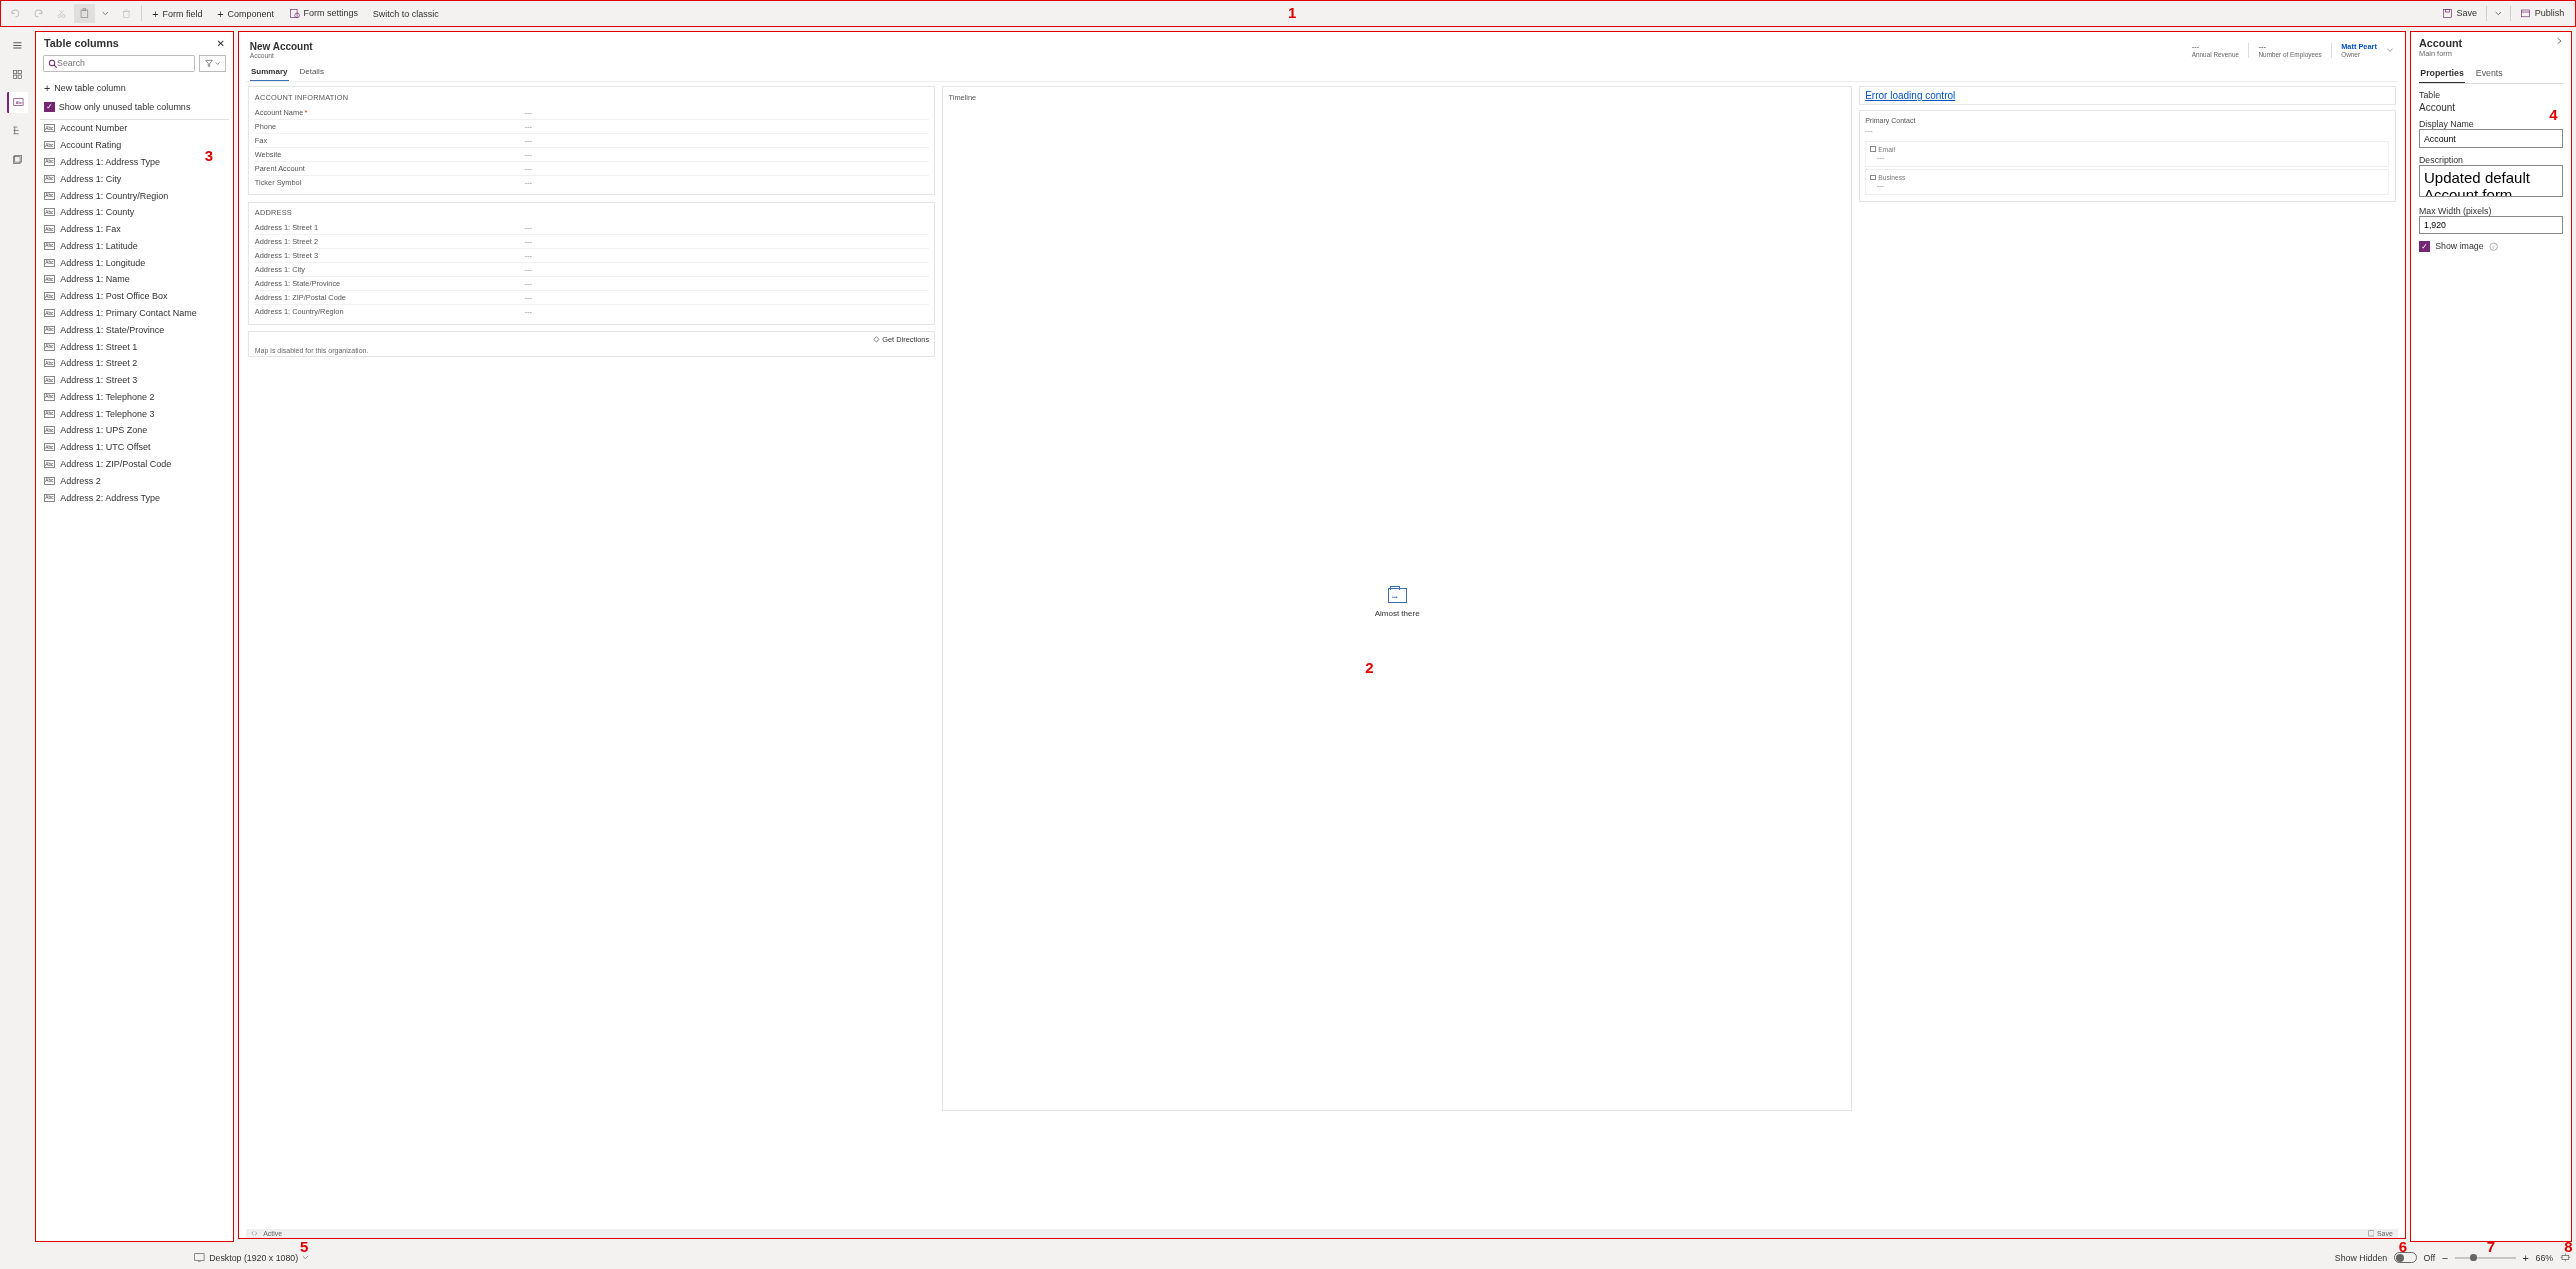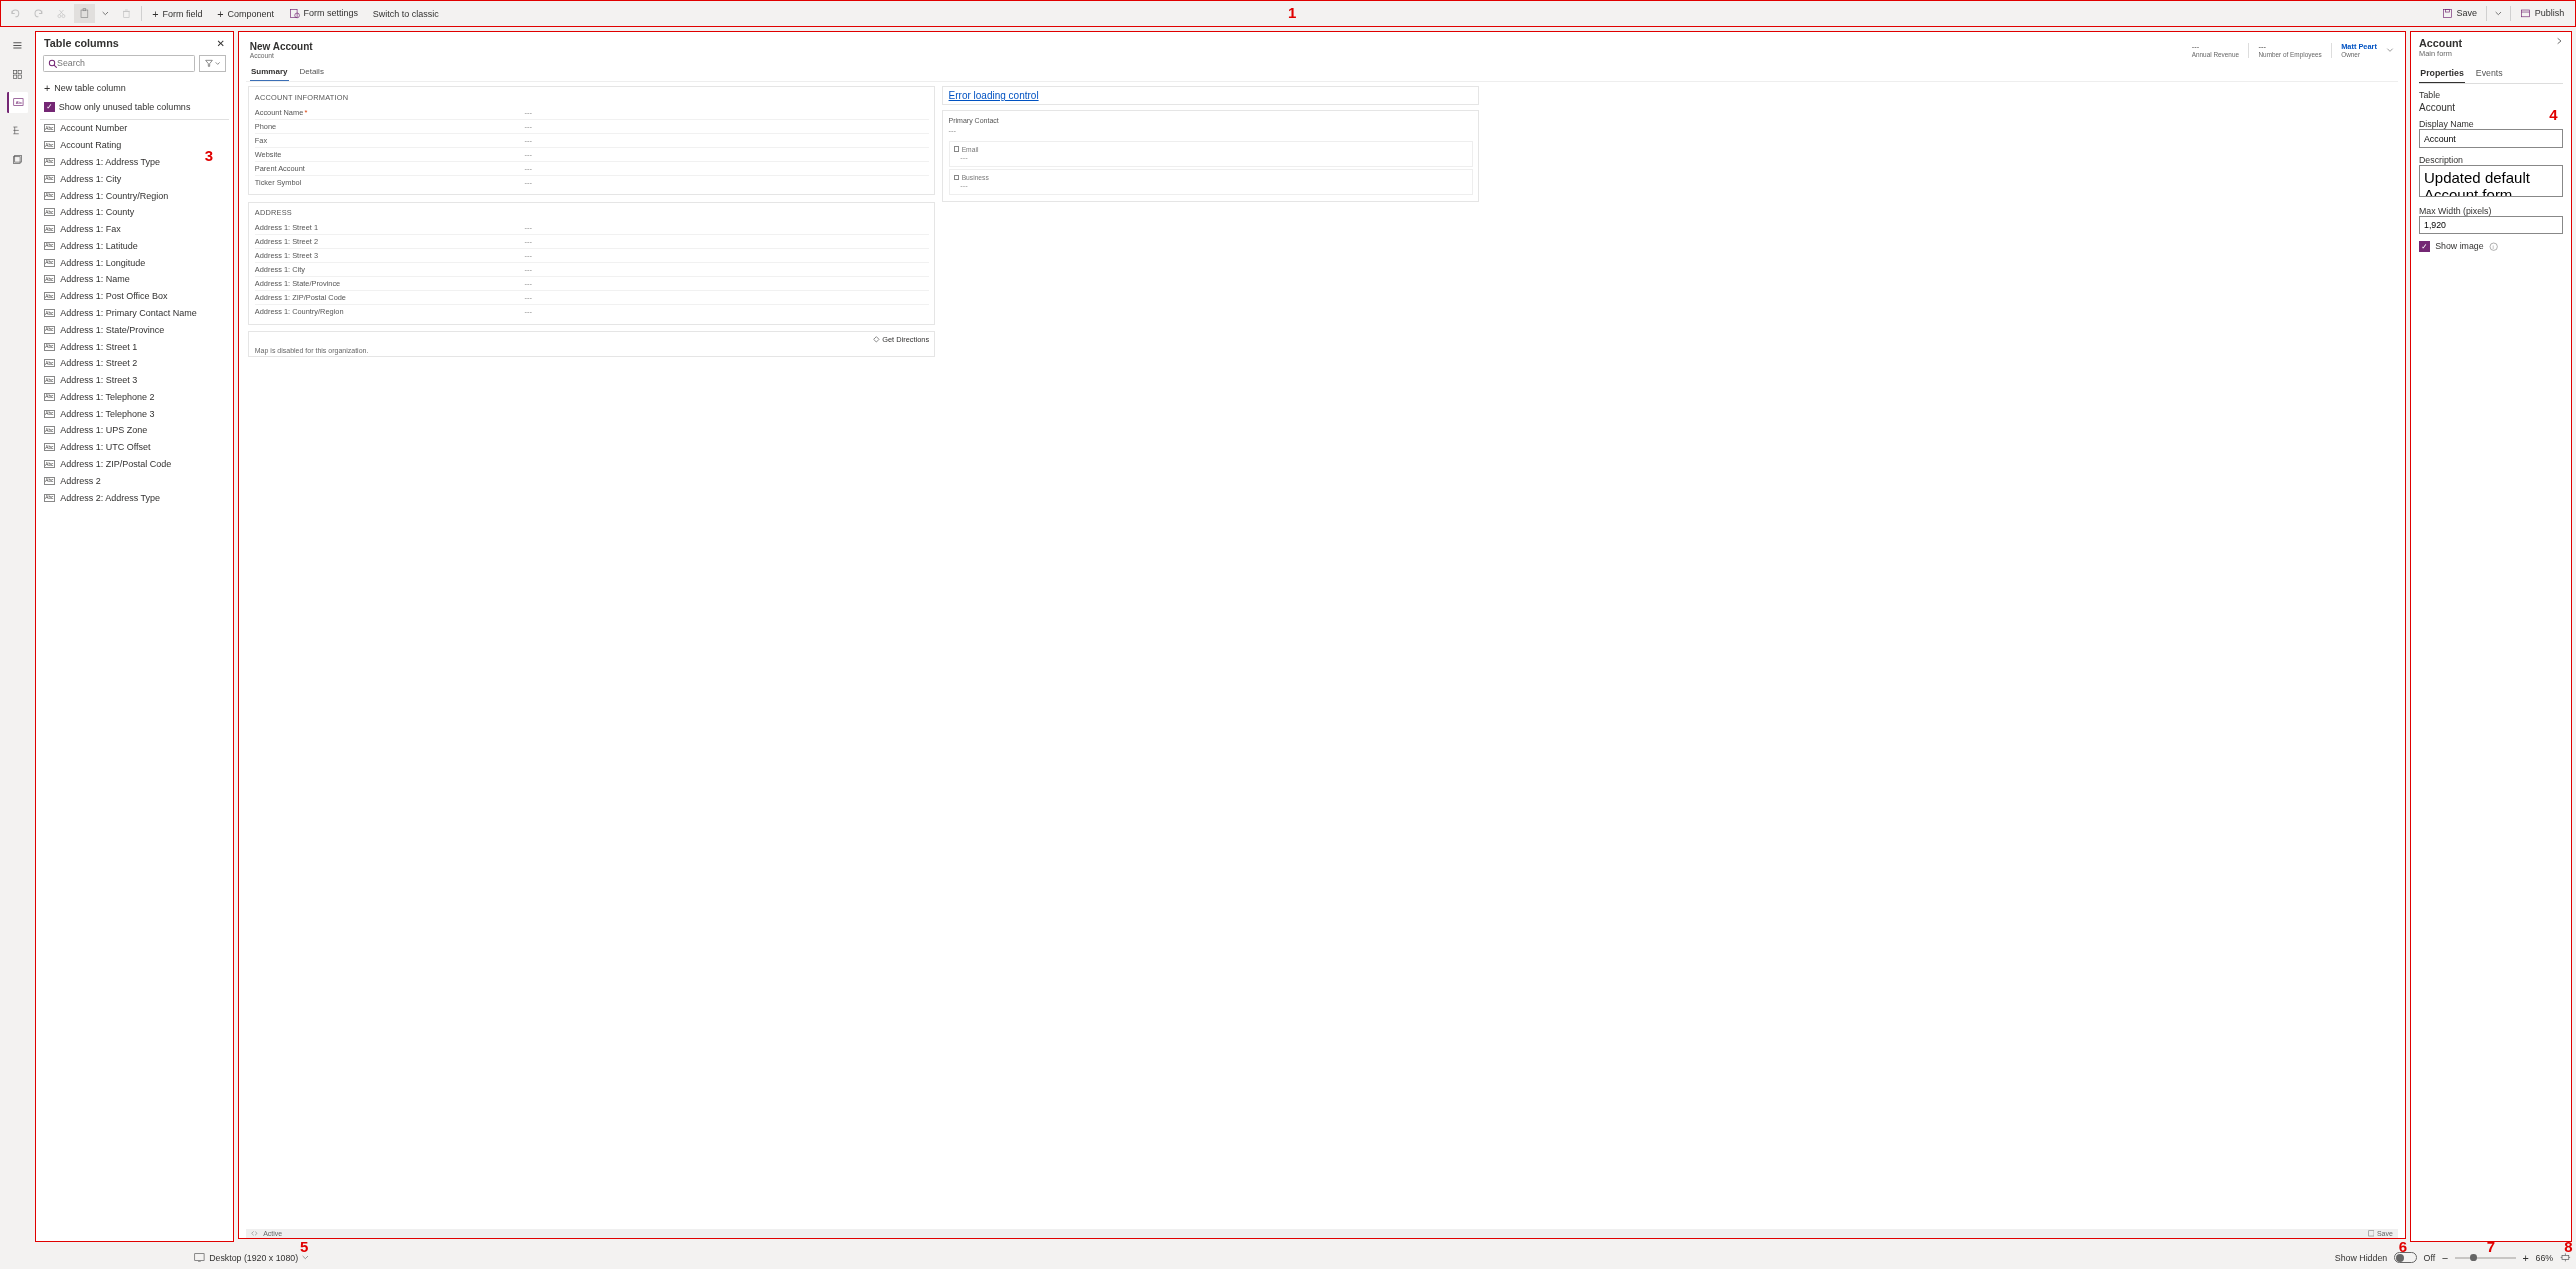--- a/index.html
+++ b/index.html
@@ -444,20 +444,32 @@
             <div class="section" style="padding:2.7px 5.4px;">
               <div style="text-align:right;font-size:7.4px;display:flex;justify-content:flex-end;align-items:center;gap:2.7px;">
                   <svg width="6.7" height="6.7" viewBox="0 0 10 10">
                     <path d="M5 1 L9 5 L5 9 L1 5 Z" fill="none" stroke="#555"></path>
                   </svg>
                   <span>Get Directions</span>
                 </div>
               <div style="font-size:7px;color:#666;padding-top:2.7px;">Map is disabled for this organization.</div>
             </div>
           </div>
+          <div class="col-m">
+            <div class="timeline">
+              <div class="tl-title">Timeline</div>
+              <div class="tl-center">
+                <div class="folder-ic">
+                    <div style="position:absolute;bottom:2px;left:3.4px;font-size:5.4px;color:#3b6fb6;">•••</div>
+                  </div>
+                <div style="font-size:8px;">Almost there</div>
+              </div>
+            </div>
+            <div class="annot" style="left:52%;top:52%;">2</div>
+          </div>
           <div class="col-r">
             <div class="section" style="padding:2.7px 5.4px;"><span class="err-link">Error loading control</span></div>
             <div class="section">
               <div style="font-size:7px;color:#555;">Primary Contact</div>
               <div style="font-size:7.4px;color:#888;padding:2.7px 0 5.4px;">---</div>
               <div style="border:0.7px solid #eee;padding:4px;margin-bottom:2.7px;">
                 <div style="font-size:6.7px;color:#777;"><span class="lock-ic"></span><span>Email</span></div>
                 <div style="font-size:7.4px;color:#888;padding-left:6.7px;">---</div>
               </div>
               <div style="border:0.7px solid #eee;padding:4px;">

